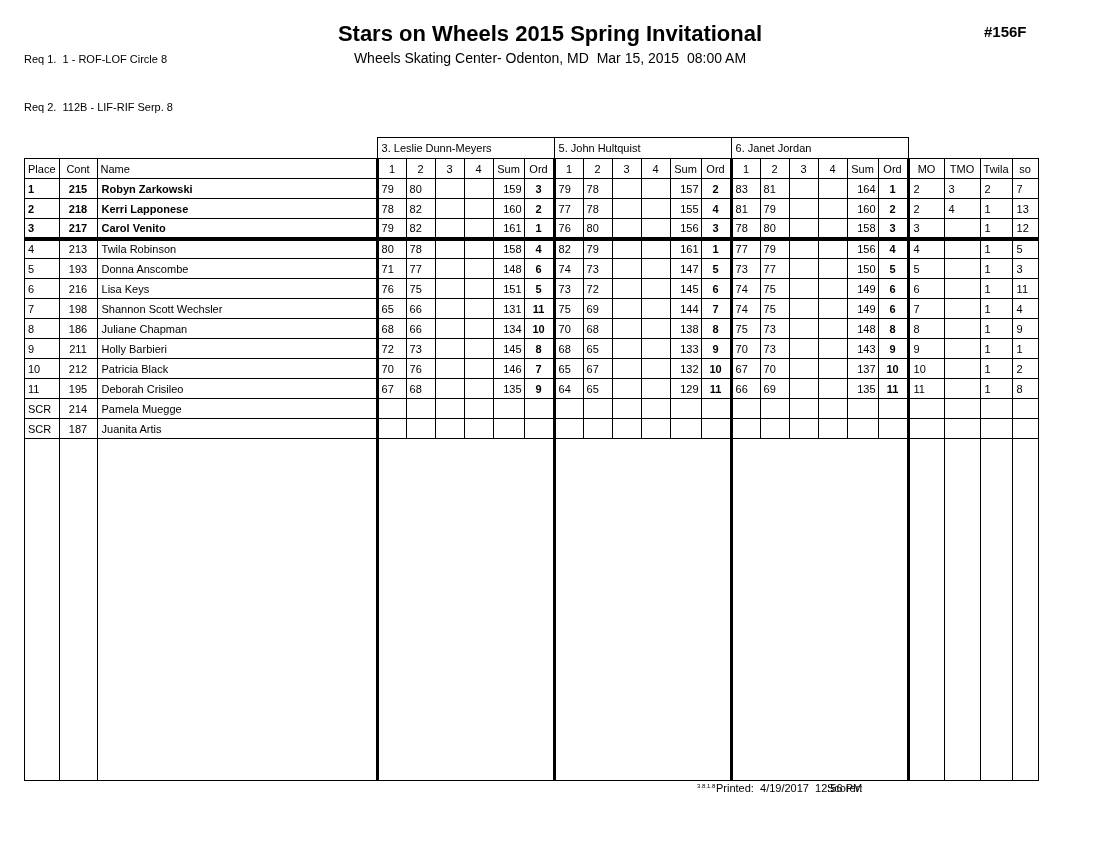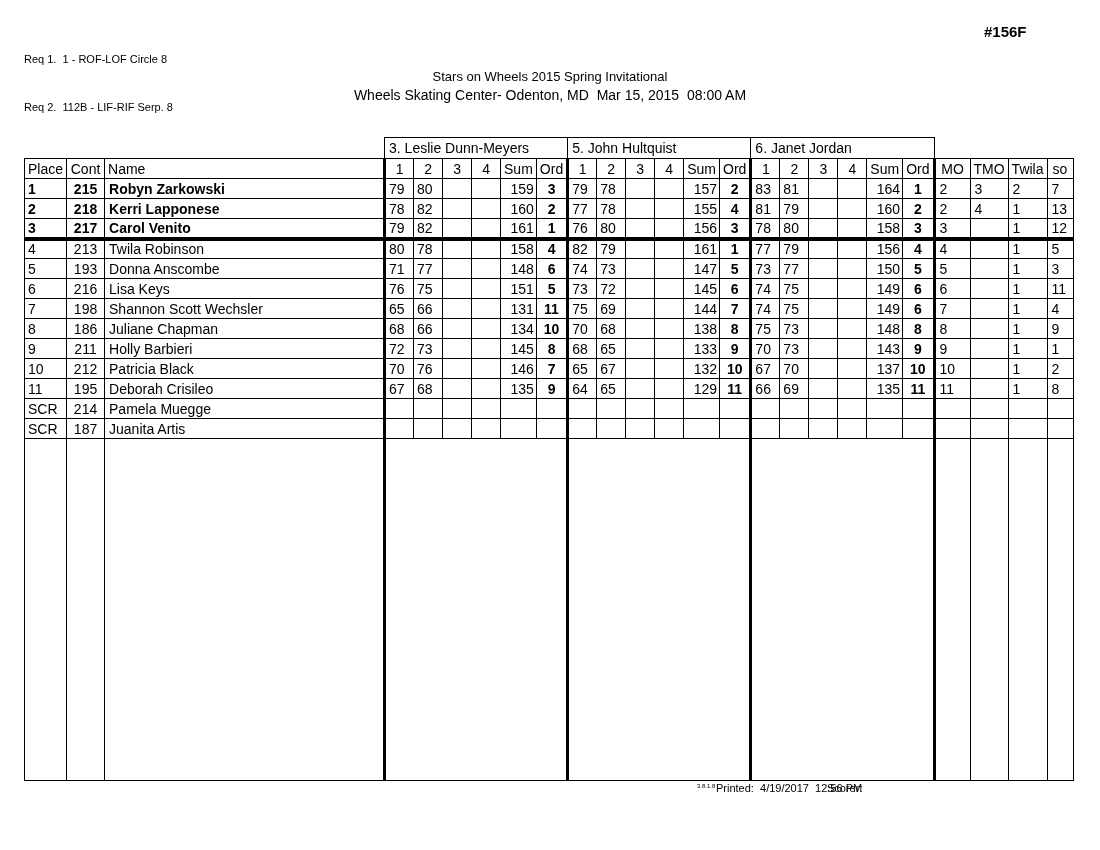--- a/index.html
+++ b/index.html
@@ -5,26 +5,26 @@
   * { margin:0; padding:0; box-sizing:border-box; }
   html,body { background:#fff; }
   body {
     width:1100px; height:850px; position:relative;
     font-family:"Liberation Sans", sans-serif; color:#000;
     overflow:hidden;
   }
   .req { position:absolute; left:24px; top:19px; font-size:11px; line-height:16px; white-space:pre; }
   .event-code { position:absolute; top:23px; left:984px; font-size:15px; font-weight:bold; }
   .titles { position:absolute; left:0; top:21px; width:1100px; text-align:center; }
-  .t1 { font-size:13px; font-weight:normal; white-space:pre;margin-top:48px; }
+  .t1 { font-size:22px; font-weight:bold; white-space:pre; }
   .t2 { font-size:14px; margin-top:3px; white-space:pre; }
   .t3 { font-size:18px; font-weight:bold; margin-top:4px; white-space:pre; }
   .t4 { font-size:15px; margin-top:4px; white-space:pre; }
 
-  table.results { position:absolute; left:24px; top:137px; border-collapse:collapse; table-layout:fixed; font-size:14px;padding-left:28px; }
+  table.results { position:absolute; left:24px; top:137px; border-collapse:collapse; table-layout:fixed; font-size:11px;padding-left:28px; }
   .results td, .results th {
     border:1px solid #000; height:20px; padding:0 3px;
     font-weight:normal; white-space:nowrap; overflow:hidden; vertical-align:middle;
   }
   .results thead tr.judge-row td { height:21px; }
   .results td.sp { border:none; }
   .results td.jh { text-align:left; padding-left:4px; }
   .results th { text-align:center; }
   .results th.c-place, .results th.c-name { text-align:left; }
   .results td.c-place { text-align:left; }

